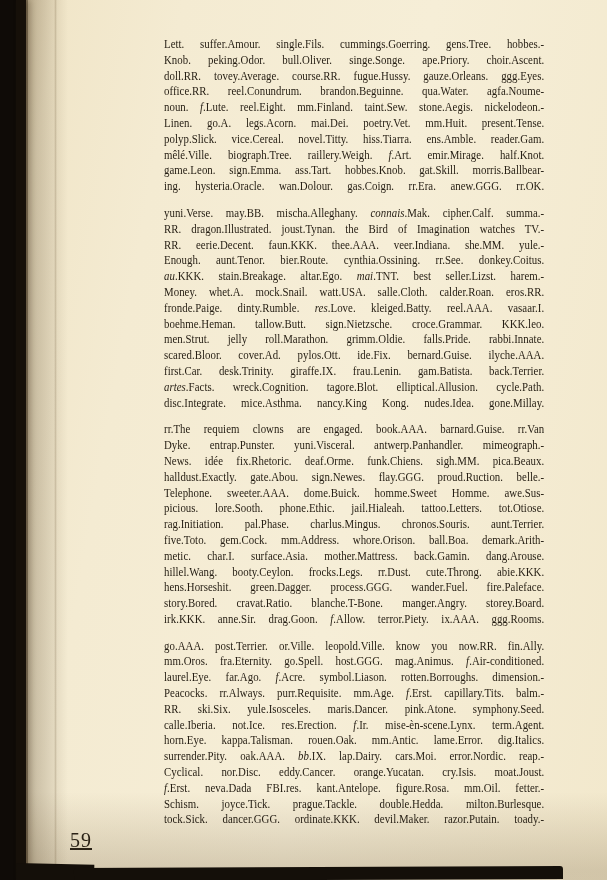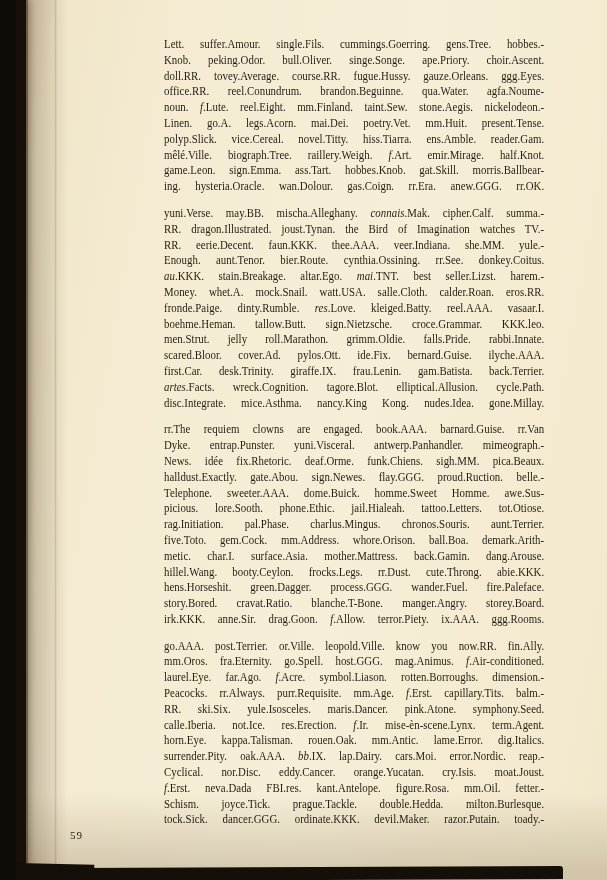--- a/index.html
+++ b/index.html
@@ -56,23 +56,24 @@
   }
   .paragraph { margin: 0 0 11px 0; }
   .line {
     text-align: justify;
     text-align-last: justify;
     white-space: normal;
   }
   .page-number {
     position: absolute;
     left: 54px; top: 829px;
-    font-size: 11px;
+    font-size: 20px;
     letter-spacing: 1px;
     color: #2a2216;
+    text-decoration: underline;
   }
 </style>
 </head>
 <body>
 
 <div class="page">
   <div class="edge-left"></div>
   <div class="binding-shadow"></div>
   <div class="crease"></div>
 

